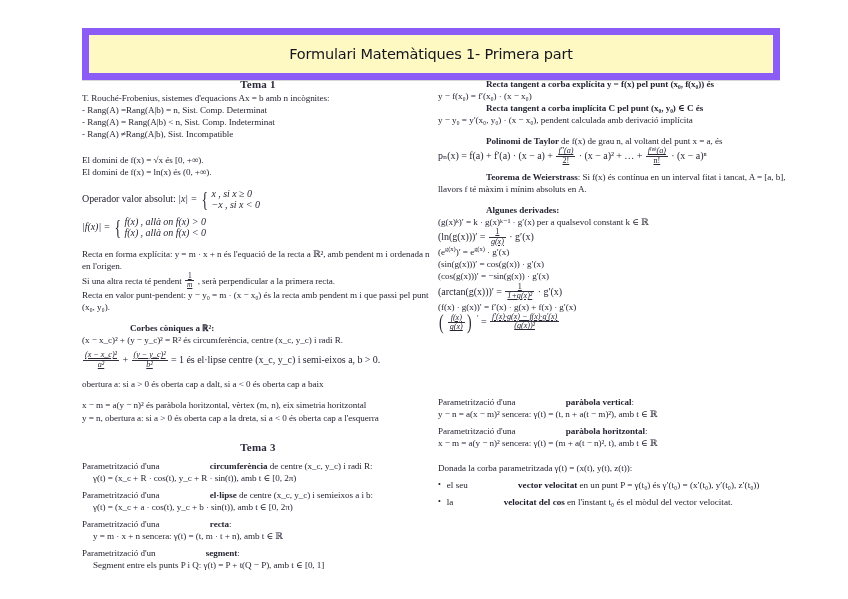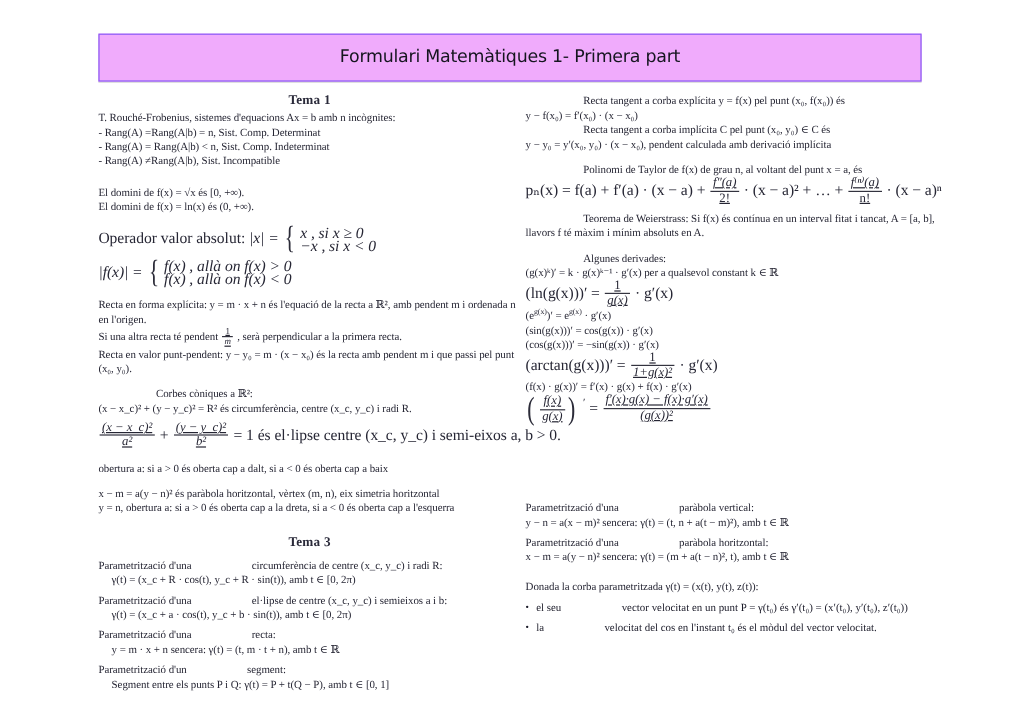--- a/index.html
+++ b/index.html
@@ -21,23 +21,23 @@
     background: #ffffff;
   }
 
   
   .title-box {
     position: absolute;
     left: 82px;
     top: 28px;
     width: 684px;
     height: 38px;
-    border: 1px solid #8b5cf6;
+    border: 7px solid #8b5cf6;
     box-shadow: 0 1px 0 #d8d8d8;
-    background: #f0abfc;
+    background: #fef9c3;
     display: flex;
     align-items: center;
     justify-content: center;
   }
   .title-text {
     font-family: "DejaVu Sans", "Liberation Sans", sans-serif;
     font-size: 14.5px;
     letter-spacing: -0.2px;
     color: #15151f;
     white-space: nowrap;
@@ -68,21 +68,21 @@
     color: #262634;
     white-space: nowrap;
     letter-spacing: -0.05px;
   }
   .ln.wrap { white-space: normal; }
   .gap-s { height: 5px; }
   .gap-m { height: 9px; }
   .gap-l { height: 13px; }
   .gap-xl { height: 17px; }
 
-  b, .b { font-weight: normal; padding-left: 48px; }
+  b, .b { font-weight: bold; padding-left: 48px; }
 
   .math { font-style: italic; }
 
   
   .frac {
     display: inline-block;
     vertical-align: -0.42em;
     text-align: center;
     font-size: 0.82em;
     line-height: 1.05;
@@ -104,21 +104,21 @@
     font-weight: 300;
     margin-right: 2px;
     transform: scaleX(0.68);
     display: inline-block;
     color: #2b2b38;
   }
   .cases .rows { display: inline-block; }
   .cases .rows .r { display: block; line-height: 11.6px; white-space: nowrap; }
 
   
-  .disp { line-height: 16px; font-size: 13px; }
+  .disp { line-height: 16px; font-size: 10px; }
 
   sup { font-size: 0.72em; vertical-align: super; line-height: 0; }
 
   .bullet-row {
     display: flex;
     align-items: flex-start;
     gap: 6px;
     font-size: 9.1px;
     line-height: 12.1px;
   }

